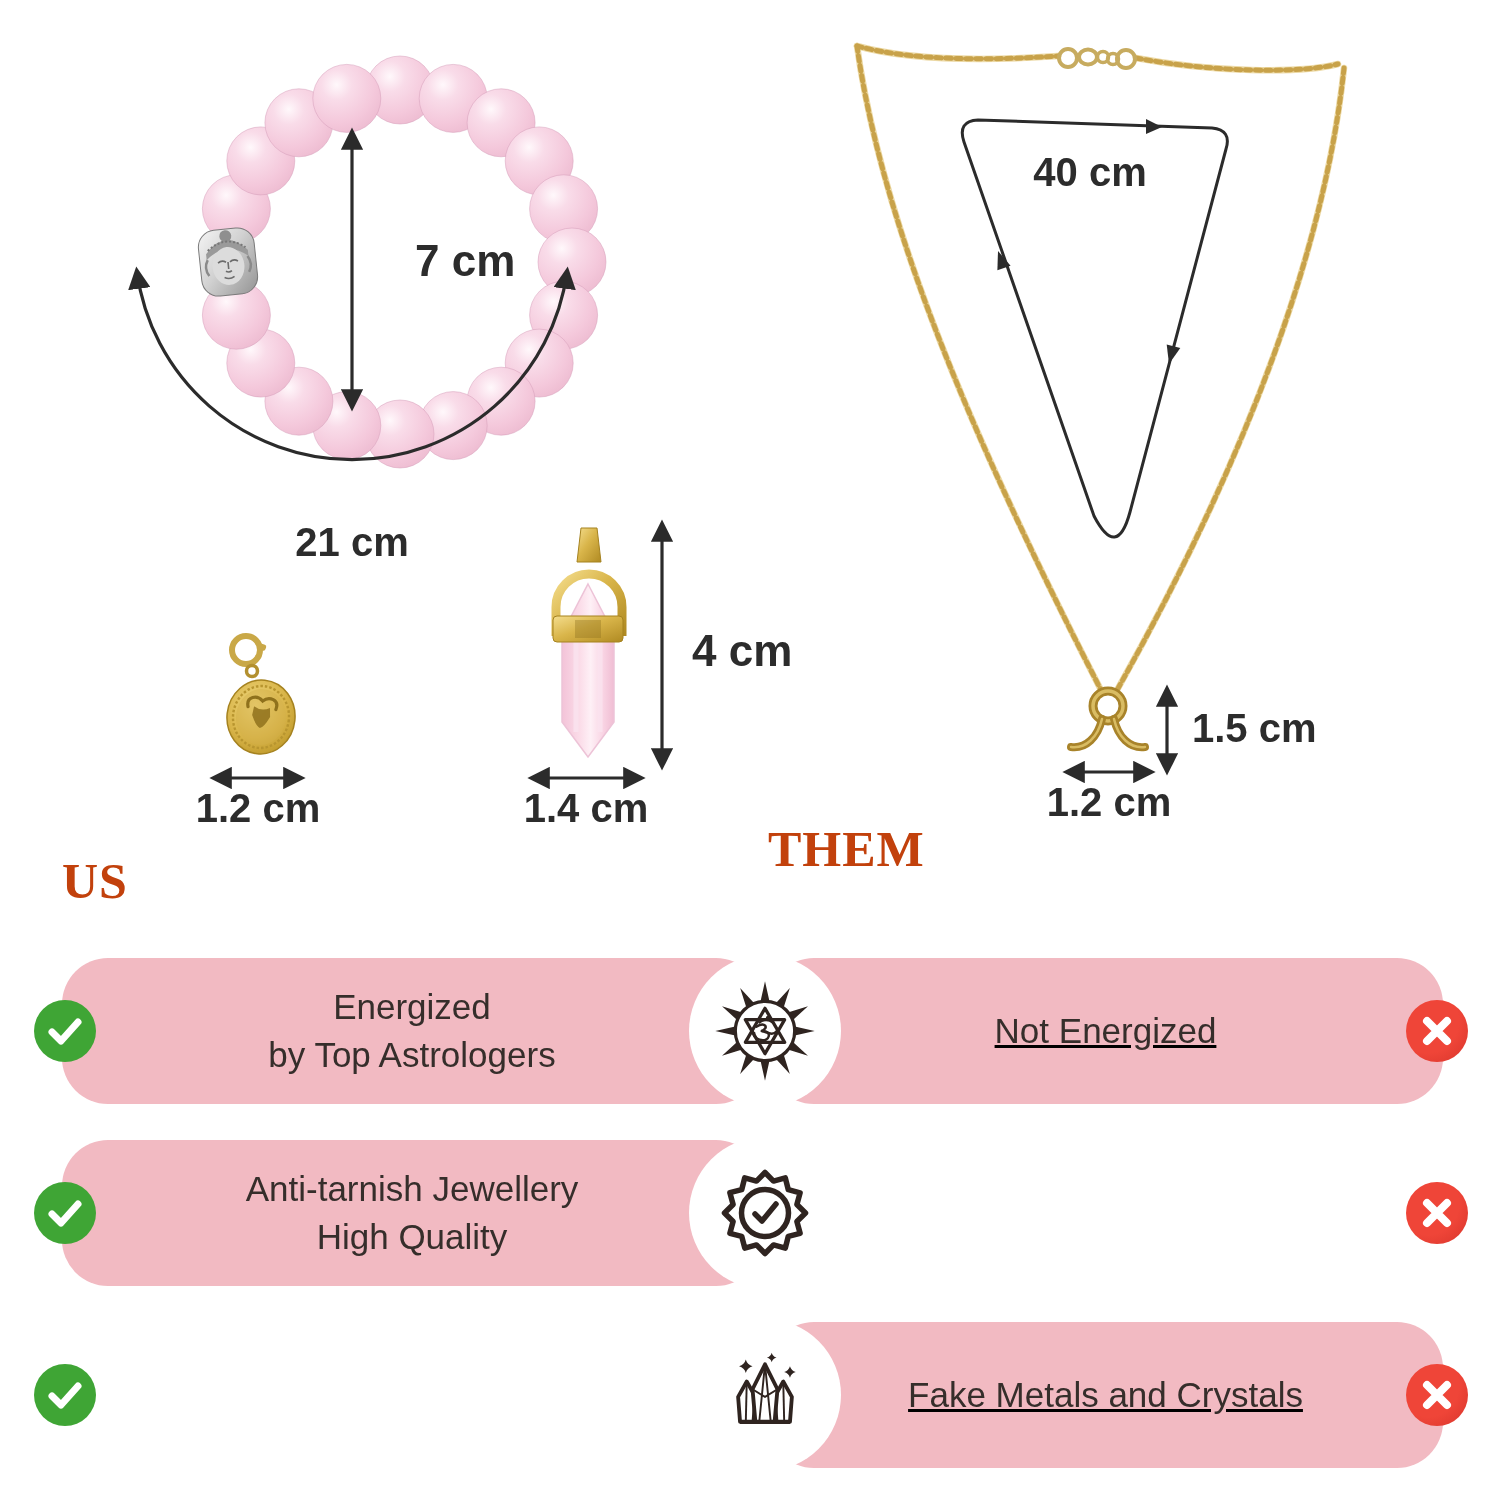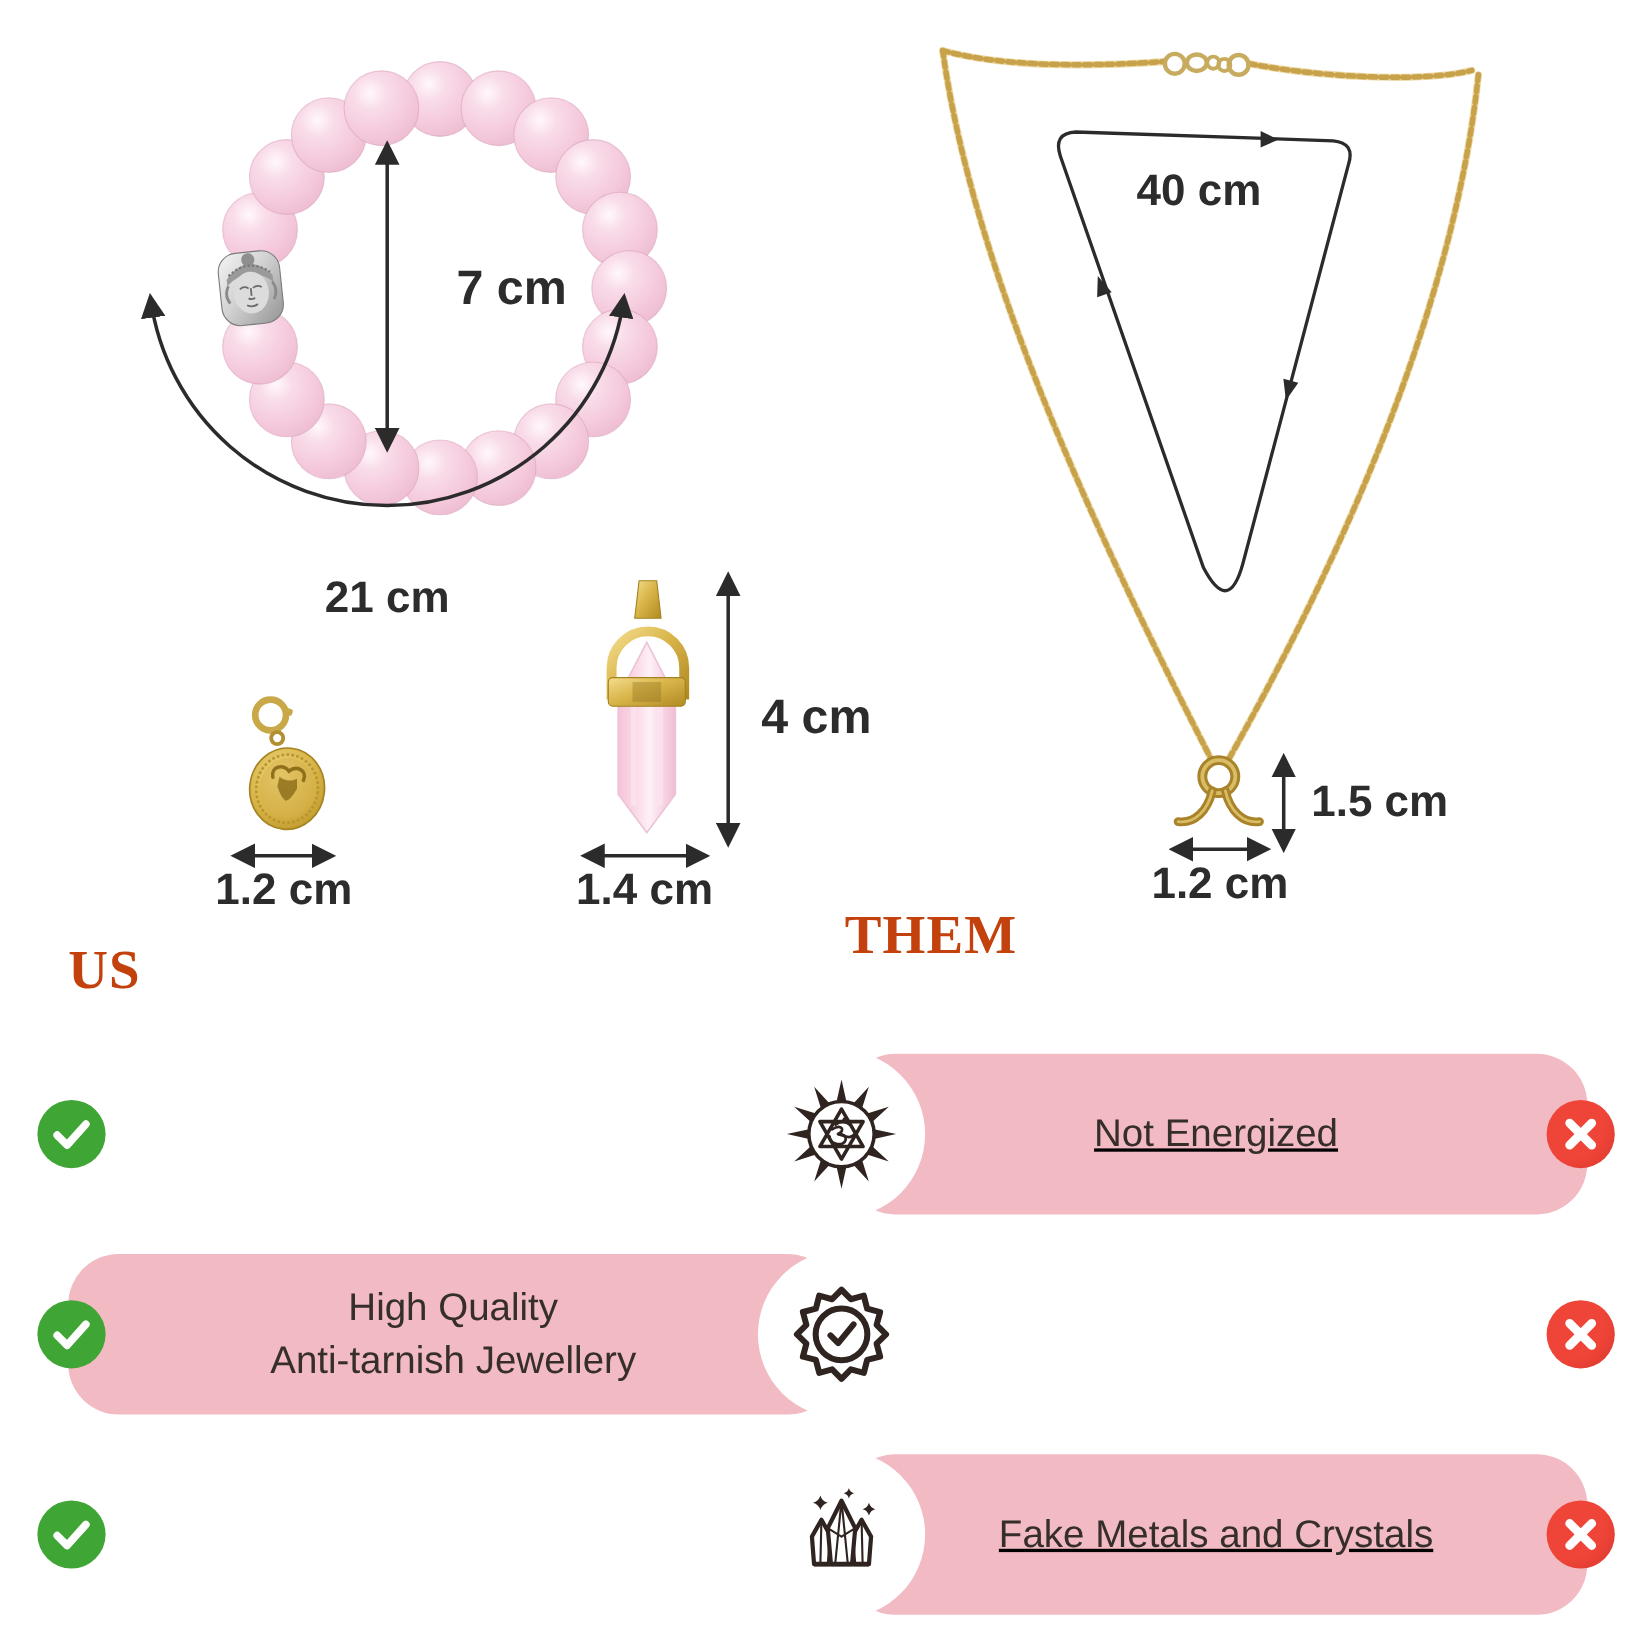--- a/index.html
+++ b/index.html
@@ -172,20 +172,26 @@
       <text class="meas" x="1192" y="742">1.5 cm</text>
       <line x1="1068" y1="772" x2="1150" y2="772" stroke="#2b2b2b" stroke-width="3.2" marker-start="url(#ah)" marker-end="url(#ah)"></line>
       <text class="meas" x="1109" y="816" text-anchor="middle">1.2 cm</text>
     </g>
   </svg>
 
   <div class="heading us">US</div>
   <div class="heading them">THEM</div>
 
   <div class="row" style="top:958px">
+    <div class="pill left">
+      <div class="pill-text">
+        <div>Energized</div>
+        <div>by Top Astrologers</div>
+      </div>
+    </div>
     <div class="pill right">
       <div class="pill-text">Not Energized</div>
     </div>
     <div class="center-circle">
       <svg width="108" height="108" viewBox="0 0 100 100">
         <path id="mandala-petals" fill="#2F2420" d="M96.0,50.0L74.5,45.2L74.5,54.8ZM89.8,73.0L73.6,58.1L68.9,66.4ZM73.0,89.8L66.4,68.9L58.1,73.6ZM50.0,96.0L54.8,74.5L45.2,74.5ZM27.0,89.8L41.9,73.6L33.6,68.9ZM10.2,73.0L31.1,66.4L26.4,58.1ZM4.0,50.0L25.5,54.8L25.5,45.2ZM10.2,27.0L26.4,41.9L31.1,33.6ZM27.0,10.2L33.6,31.1L41.9,26.4ZM50.0,4.0L45.2,25.5L54.8,25.5ZM73.0,10.2L58.1,26.4L66.4,31.1ZM89.8,27.0L68.9,33.6L73.6,41.9Z"></path>
         <circle cx="50" cy="50" r="27.5" fill="#fff" stroke="#2F2420" stroke-width="3"></circle>
         <polygon points="50,29 68.2,60.5 31.8,60.5" fill="none" stroke="#2F2420" stroke-width="3" stroke-linejoin="round"></polygon>
         <polygon points="50,71 31.8,39.5 68.2,39.5" fill="none" stroke="#2F2420" stroke-width="3" stroke-linejoin="round"></polygon>
         <g stroke="#2F2420" stroke-width="2.3" fill="none" stroke-linecap="round">
@@ -204,22 +210,22 @@
     <div class="badge cross">
       <svg width="60" height="60" viewBox="0 0 60 60">
         <path d="M20,20 L40,40 M40,20 L20,40" stroke="#fff" stroke-width="8" stroke-linecap="round"></path>
       </svg>
     </div>
   </div>
 
   <div class="row" style="top:1140px">
     <div class="pill left">
       <div class="pill-text">
+        <div>Anti-tarnish Jewellery</div>
         <div>High Quality</div>
-        <div>Anti-tarnish Jewellery</div>
       </div>
     </div>
     <div class="center-circle">
       <svg width="100" height="100" viewBox="0 0 100 100">
         <polygon id="seal-zigzag" fill="none" stroke="#2F2420" stroke-width="5.5" stroke-linejoin="round" points="50.0,9.5 58.5,18.1 70.3,14.9 73.3,26.7 85.1,29.8 81.9,41.5 90.5,50.0 81.9,58.5 85.1,70.3 73.3,73.3 70.3,85.1 58.5,81.9 50.0,90.5 41.5,81.9 29.8,85.1 26.7,73.3 14.9,70.3 18.1,58.5 9.5,50.0 18.1,41.5 14.9,29.7 26.7,26.7 29.7,14.9 41.5,18.1"></polygon>
         <circle cx="50" cy="50" r="23.5" fill="none" stroke="#2F2420" stroke-width="5.5"></circle>
         <path d="M40,51 L47,58 L61,41" fill="none" stroke="#2F2420" stroke-width="5.5" stroke-linecap="round" stroke-linejoin="round"></path>
       </svg>
     </div>
     <div class="badge check">

